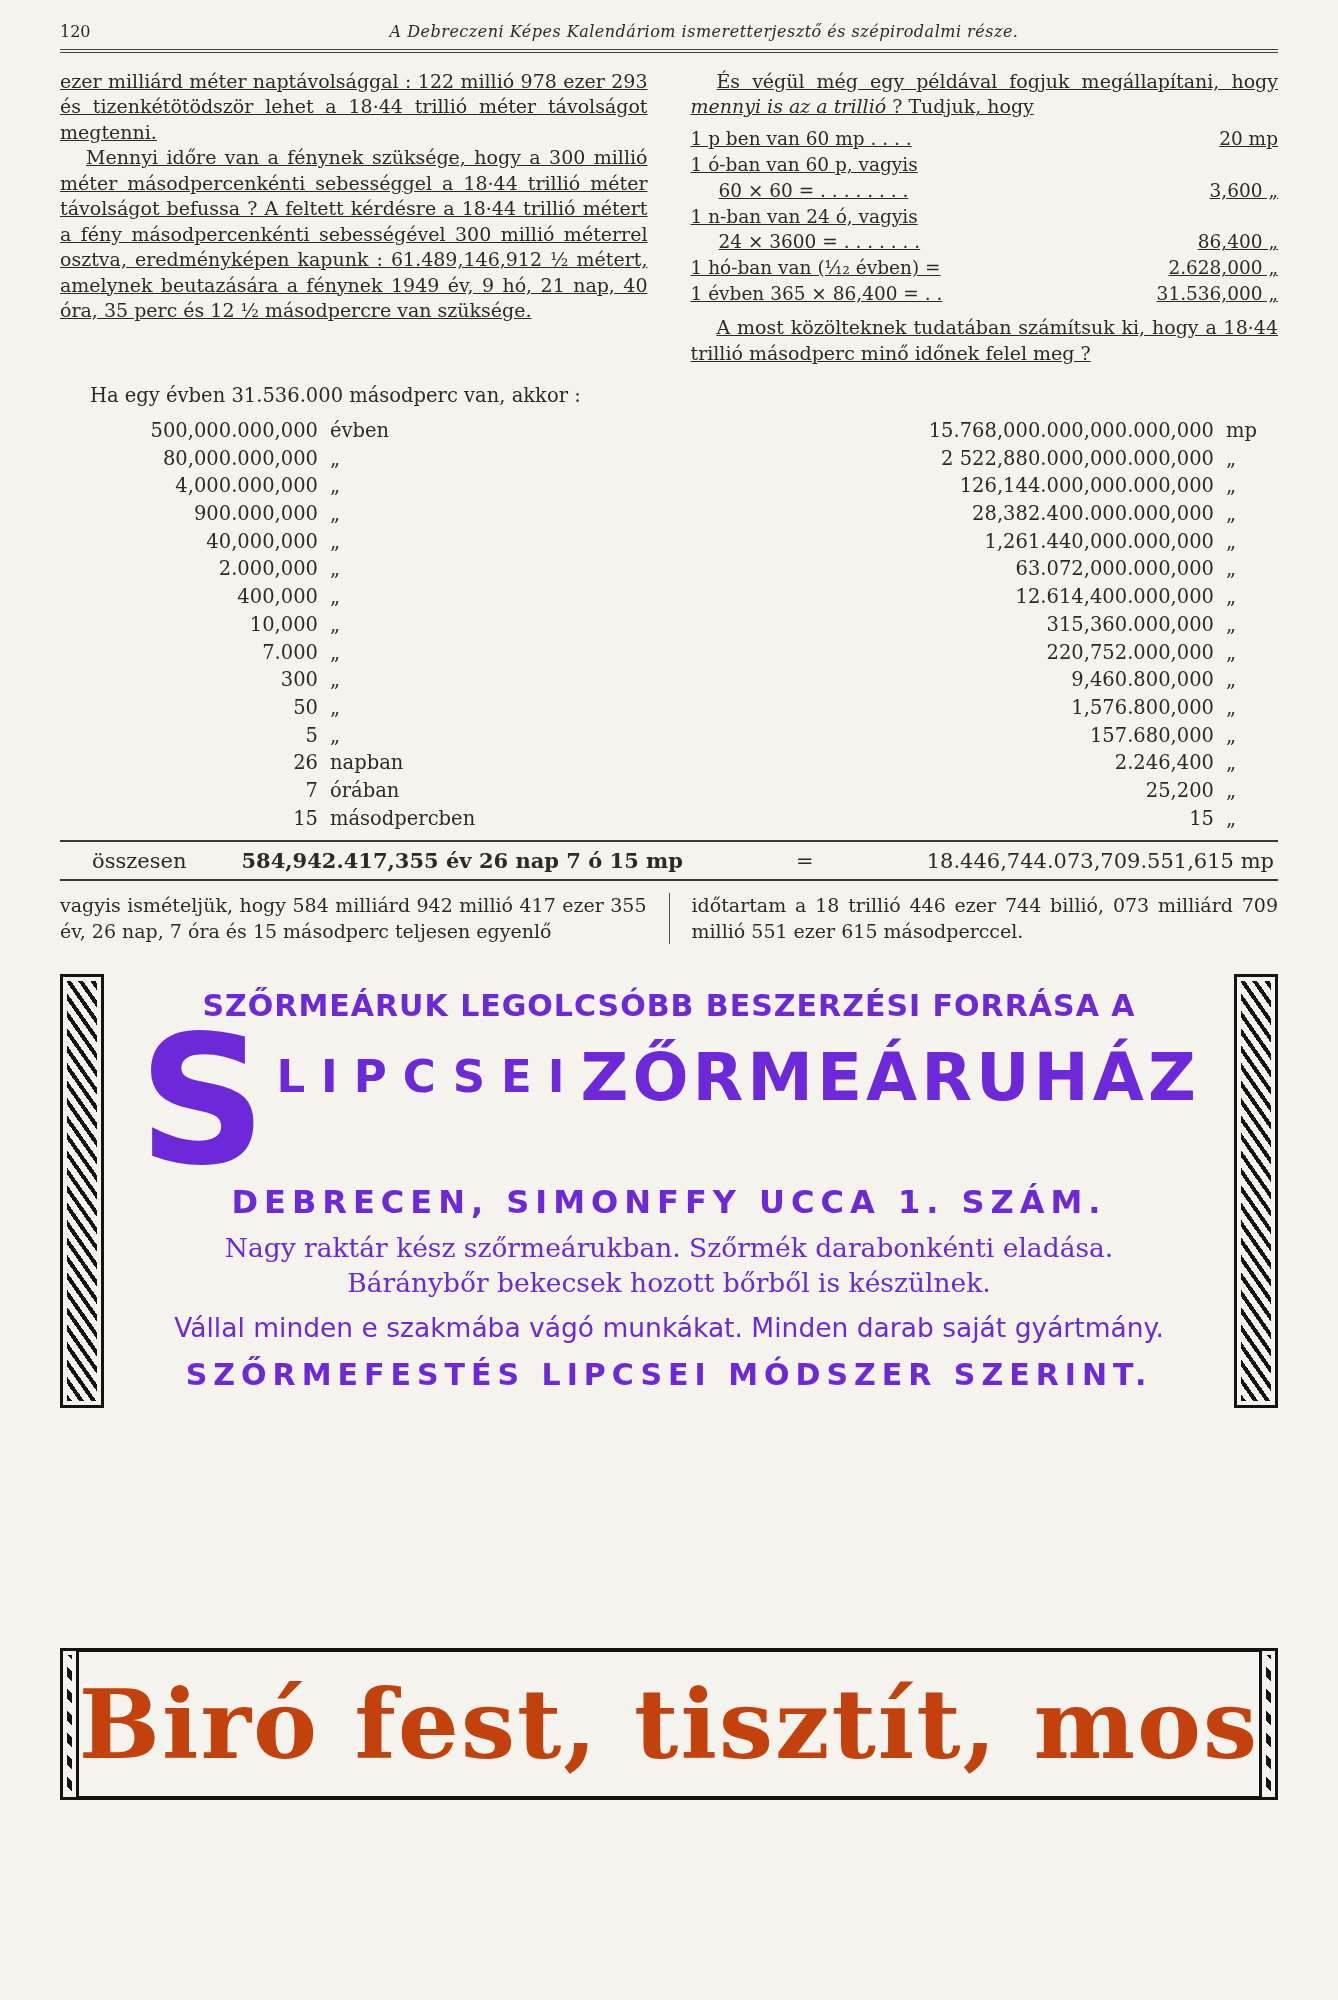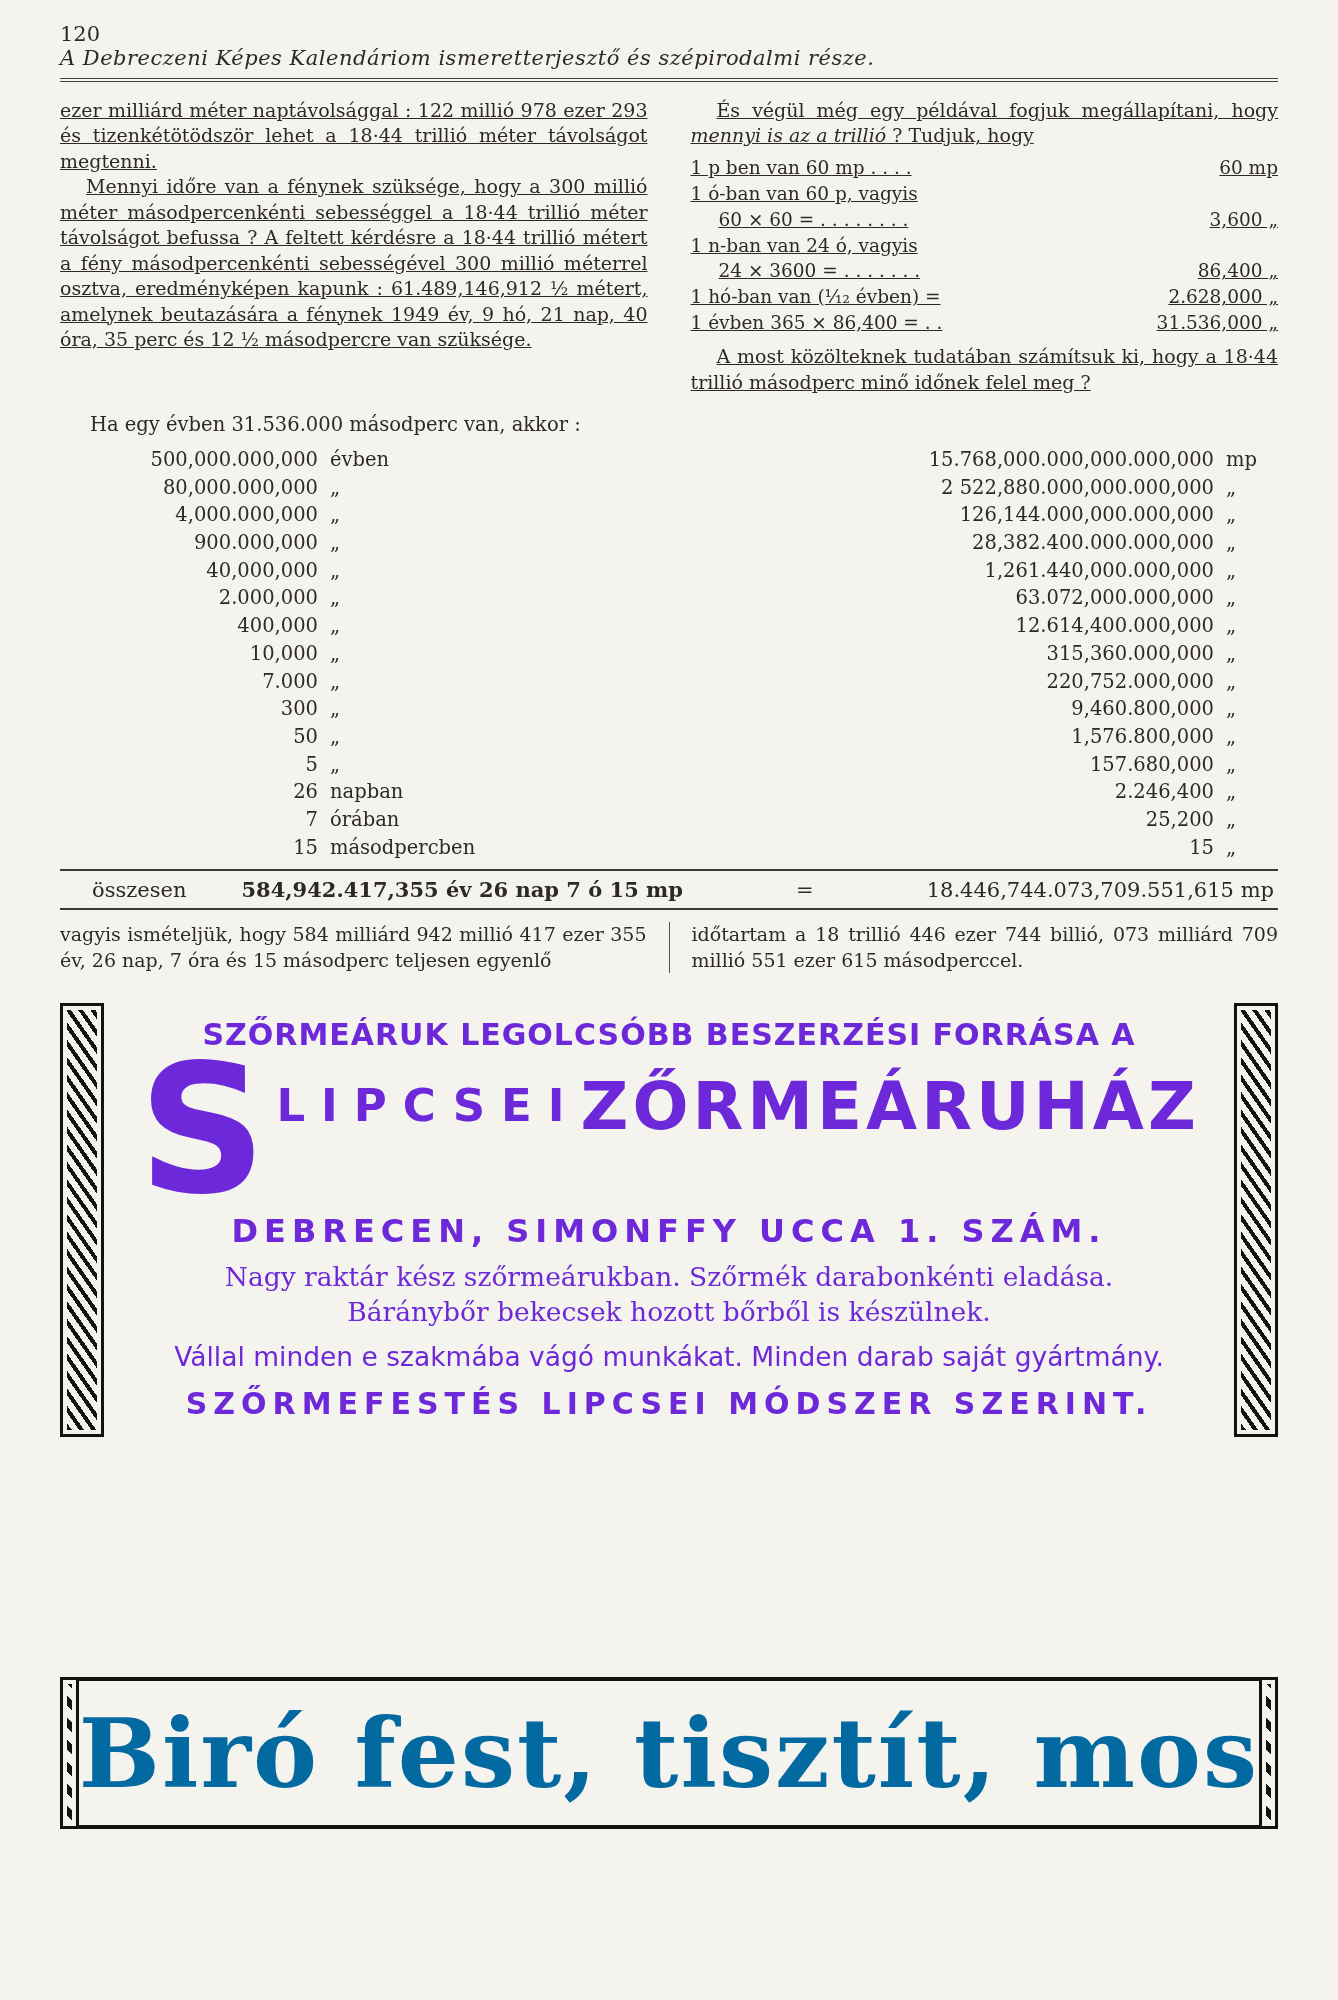--- a/index.html
+++ b/index.html
@@ -8,21 +8,21 @@
     position:relative;
     width:1338px; height:2000px;
     margin:0 auto;
     background:#f4f3ee;
     color:#2d2a25;
     font-family:"DejaVu Serif", serif;
     padding:22px 60px 0 60px;
     overflow:hidden;
   }
   
-  .hdr { display:flex; align-items:baseline; font-size:21px;flex-direction:column; }
+  .hdr { display:flex; align-items:baseline; font-size:16px; }
   .hdr .pgnum { width:70px; }
   .hdr .title { flex:1; text-align:center; font-style:italic; letter-spacing:0.5px; }
   .hdr-rule { height:4px; border-top:1.5px solid #44403a; border-bottom:1px solid #44403a; margin:8px 0 16px 0; }
 
   
   .twocol { display:flex; gap:43px;text-decoration:underline; }
   .col { flex:1; font-size:19px; line-height:1.34; text-align:justify; }
   .col p { margin:0; }
   .col p.ind { text-indent:26px; }
   .ital { font-style:italic; }
@@ -84,21 +84,21 @@
     width:58px; border:3px solid #15130f; padding:4px;
     background-image:
       linear-gradient(135deg, #15130f 25%, transparent 25%),
       linear-gradient(225deg, #15130f 25%, transparent 25%),
       linear-gradient(45deg,  #15130f 25%, transparent 25%),
       linear-gradient(315deg, #15130f 25%, transparent 25%);
     background-position:11px 0, 11px 0, 0 0, 0 0;
     background-size:22px 22px; background-repeat:repeat;
     background-origin:content-box; background-clip:content-box;
   }
-  .ad2-main { flex:1; border-top:4px solid #15130f; border-bottom:4px solid #15130f; display:flex; align-items:center; justify-content:center; color:#0369a1; }
+  .ad2-main { flex:1; border-top:4px solid #15130f; border-bottom:4px solid #15130f; display:flex; align-items:center; justify-content:center; color:#c2410c; }
   .ad2-text { font-family:"DejaVu Serif", serif; font-weight:bold; font-size:96px; letter-spacing:2px; white-space:nowrap; }
 </style>
 </head>
 <body>
 
 <div class="page">
 
   <div class="hdr">
     <span class="pgnum">120</span>
     <span class="title">A Debreczeni Képes Kalendáriom ismeretterjesztő és szépirodalmi része.</span>
@@ -109,21 +109,21 @@
     <div class="col">
       <p>ezer milliárd méter naptávolsággal : 122 millió 978 ezer 293 és tizenkétötödször lehet a 18·44 trillió méter távolságot megtenni.</p>
       <p class="ind">Mennyi időre van a fénynek szüksége, hogy a 300 millió méter másodpercenkénti sebességgel a 18·44 trillió méter távolságot befussa ? A feltett kérdésre a 18·44 trillió métert a fény másodpercenkénti sebességével 300 millió méterrel osztva, eredményképen kapunk : 61.489,146,912 ½ métert, amelynek beutazására a fénynek 1949 év, 9 hó, 21 nap, 40 óra, 35 perc és 12 ½ másodpercre van szüksége.</p>
     </div>
     <div class="col">
       <p class="ind"><span>És végül még egy példával fogjuk megállapítani, hogy </span><span class="ital">mennyi is az a trillió</span><span> ? Tudjuk, hogy</span></p>
 
       <div class="calc">
         <div class="calc-row">
           <span class="cl">1 p ben van 60 mp . . . .</span>
-          <span class="cv">60 mp</span>
+          <span class="cv">20 mp</span>
         </div>
         <div class="calc-row">
           <span class="cl">1 ó-ban van 60 p, vagyis</span>
           <span class="cv"></span>
         </div>
         <div class="calc-row sub">
           <span class="cl">60 × 60 = . . . . . . . .</span>
           <span class="cv">3,600 „</span>
         </div>
         <div class="calc-row">

